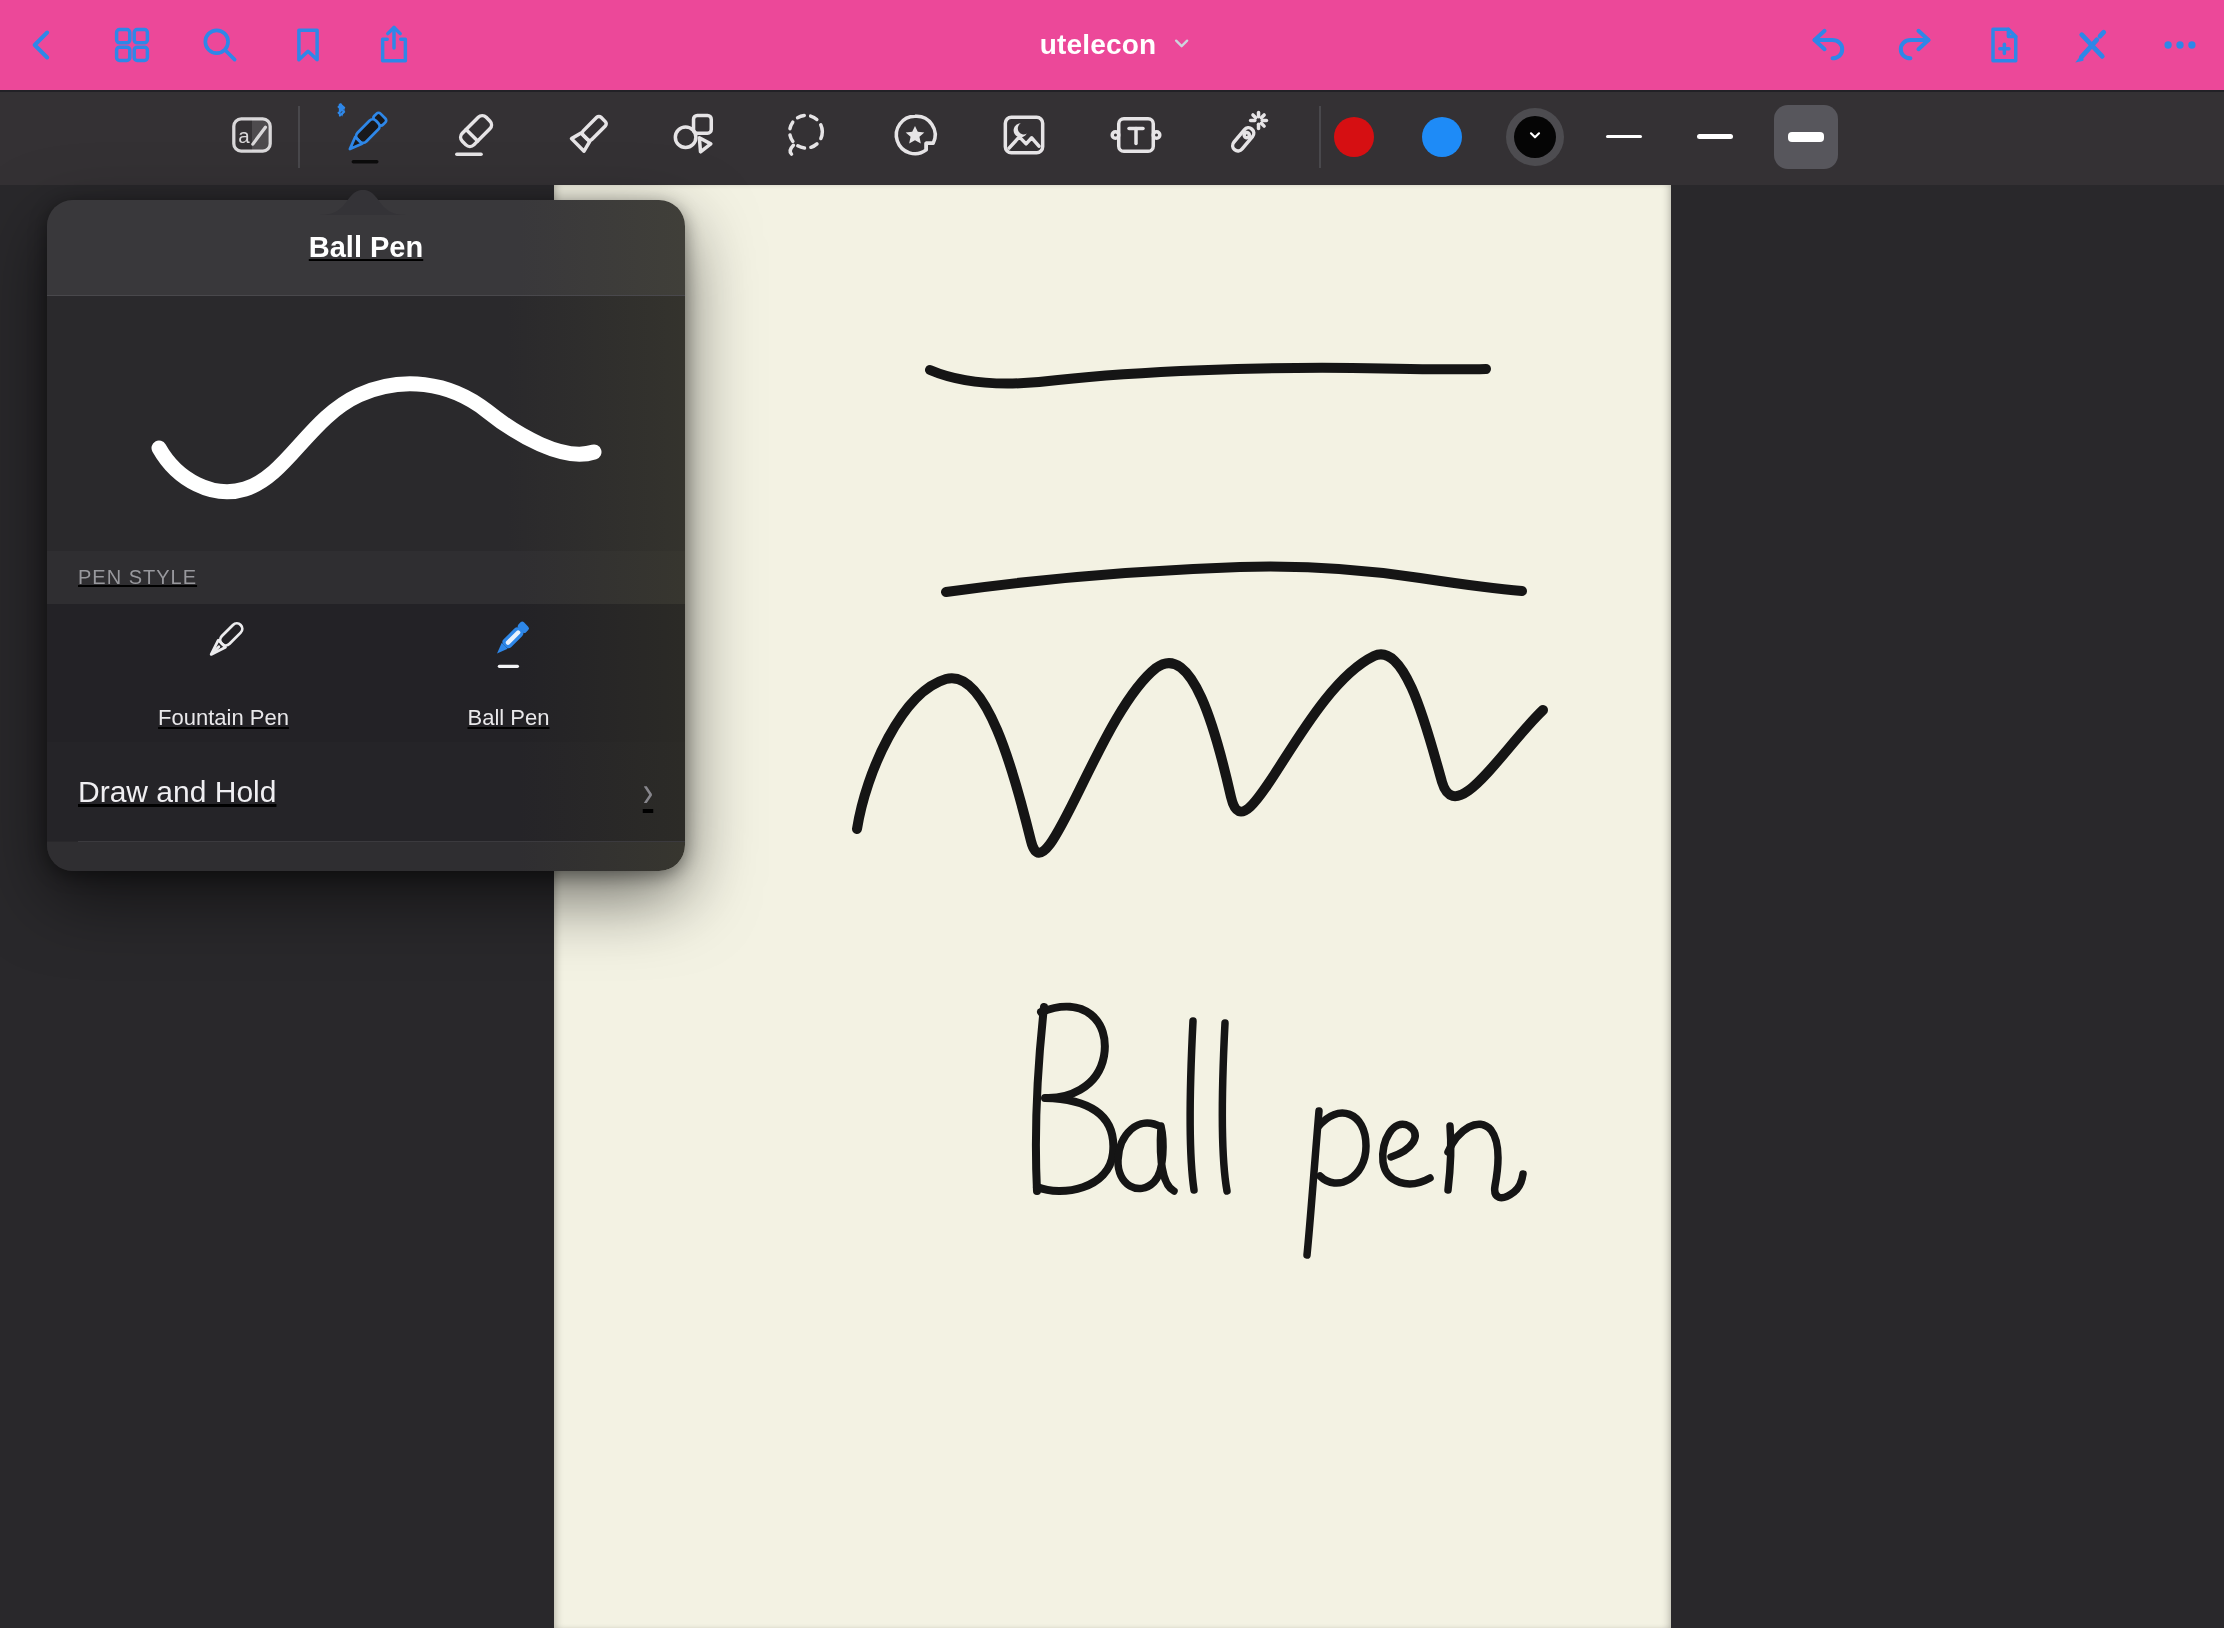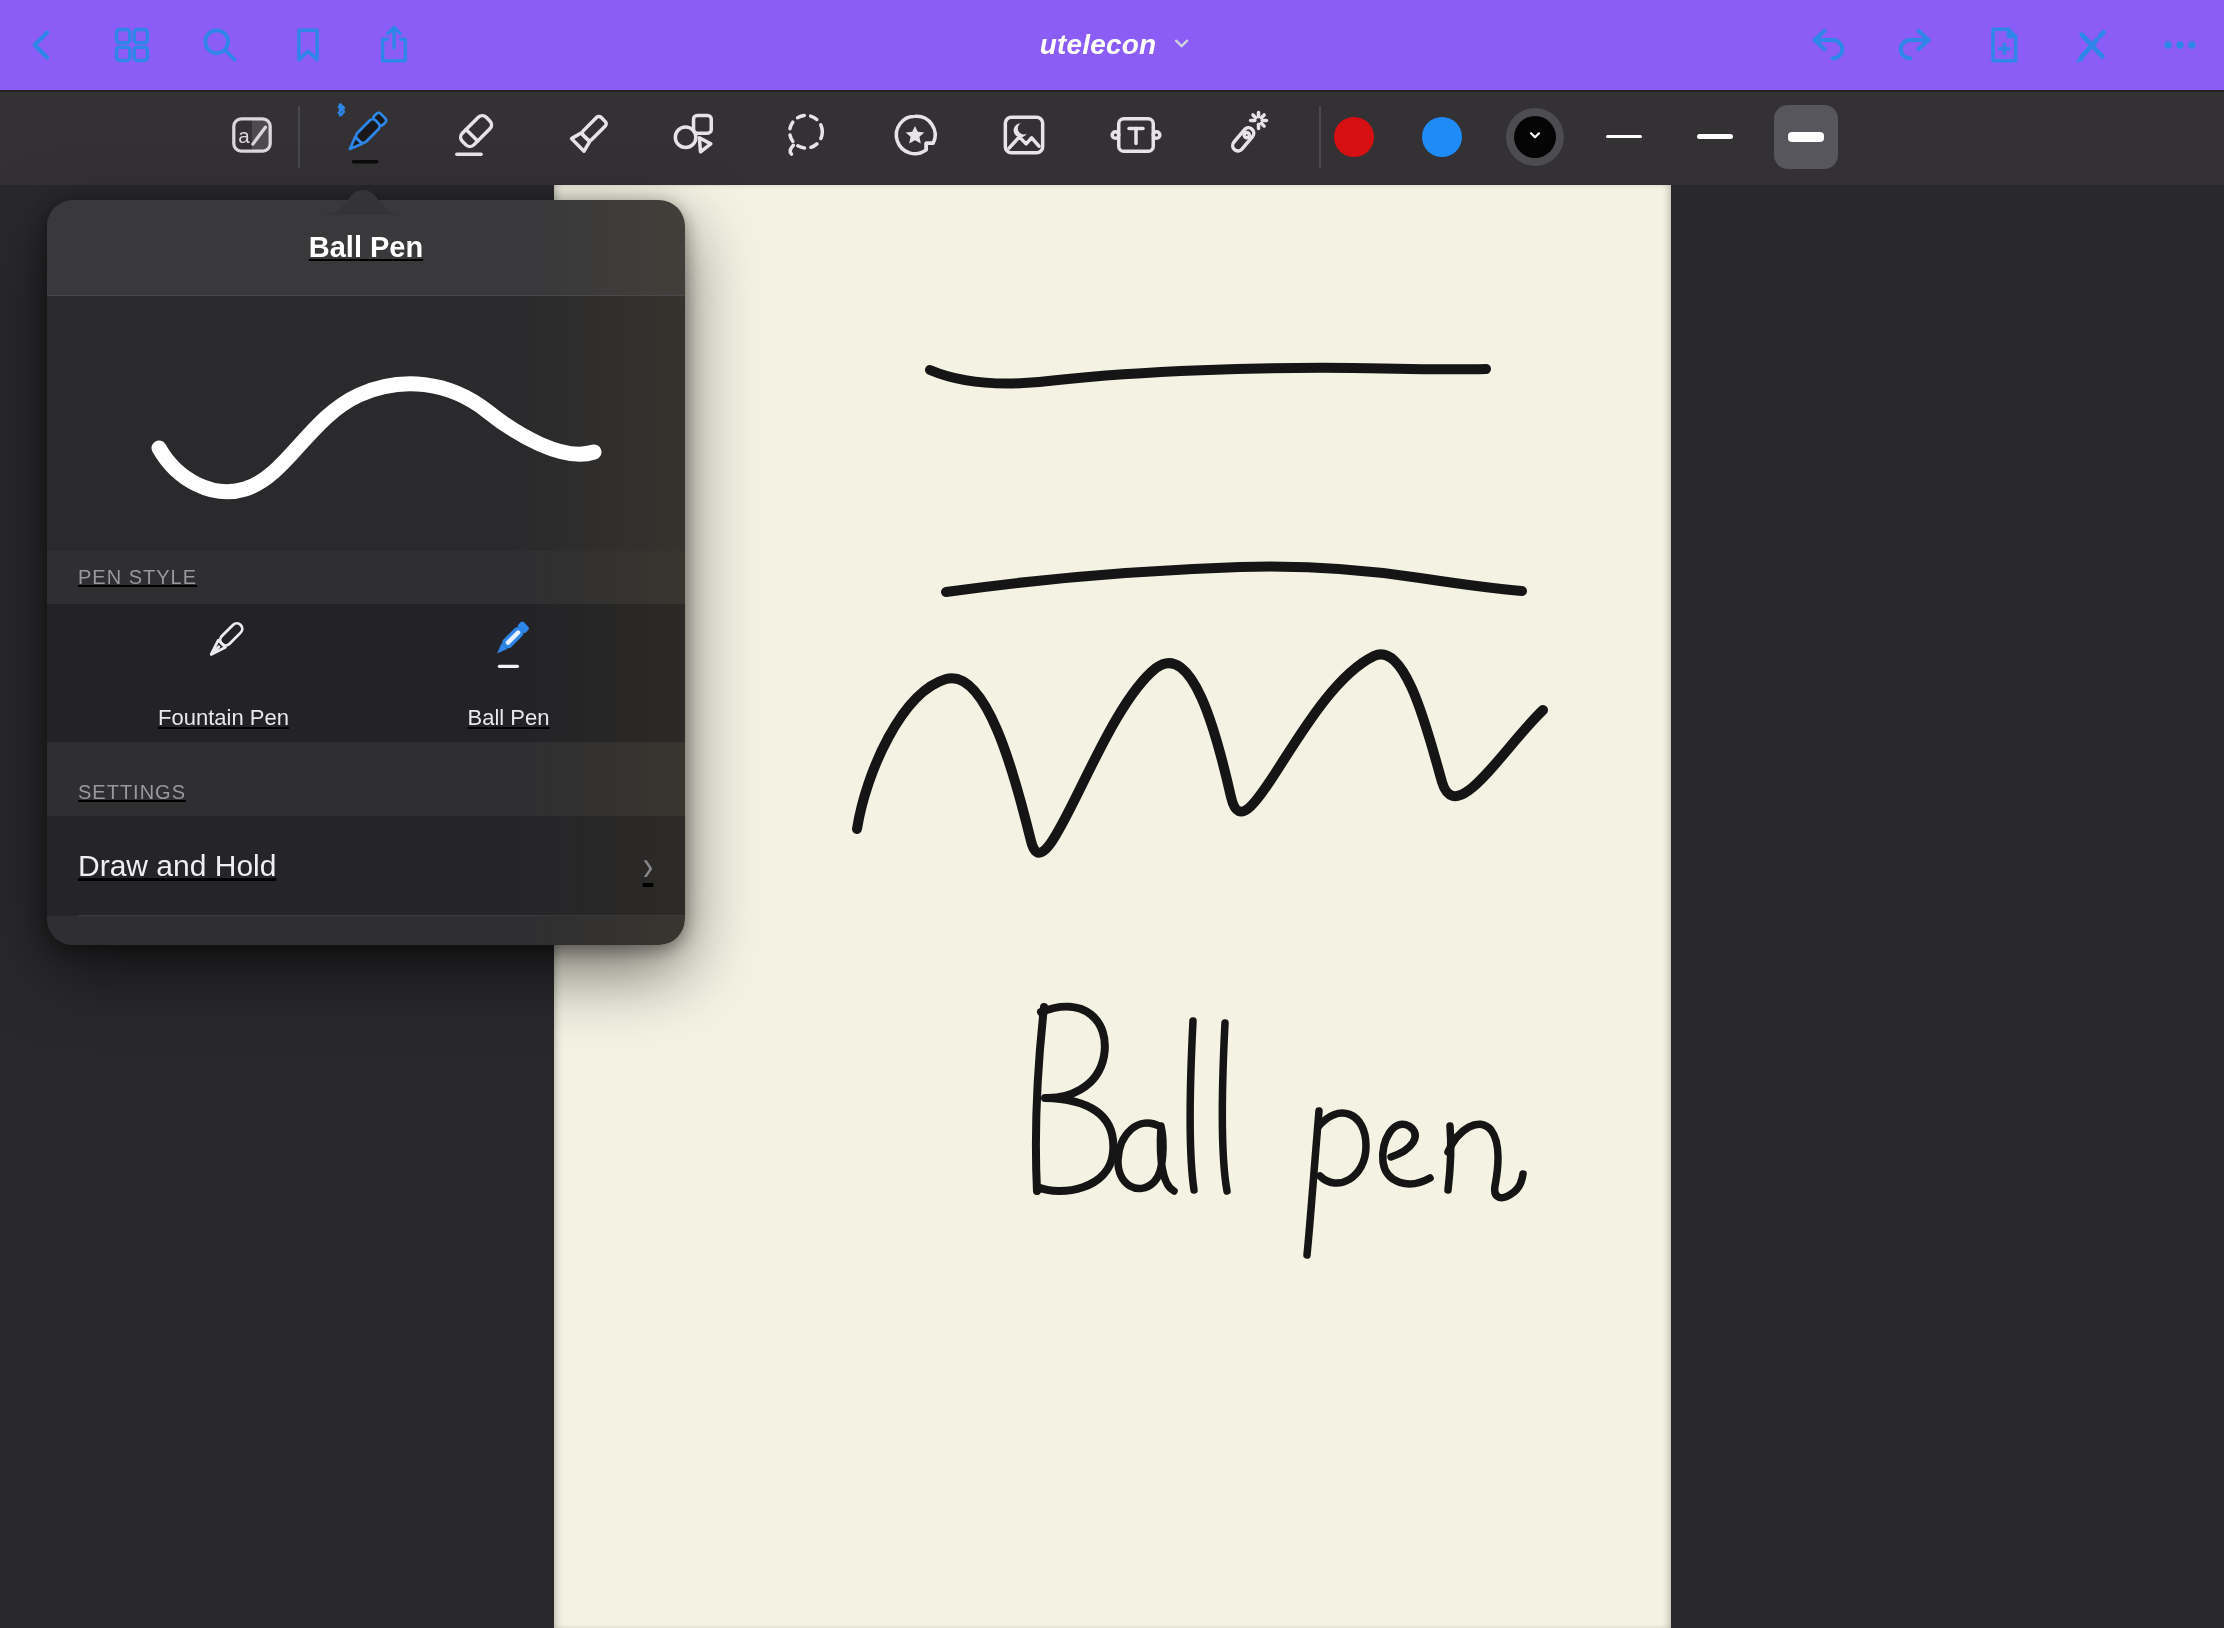--- a/index.html
+++ b/index.html
@@ -1,20 +1,20 @@
 <!DOCTYPE html>
 <html><head>
 <meta charset="utf-8">
 <style>
   html,body{margin:0;padding:0;background:#111;}
   .stage{position:relative;width:2224px;height:1628px;overflow:hidden;
          font-family:"Liberation Sans",sans-serif;background:#29282b;-webkit-font-smoothing:antialiased;}
 
   
-  .navbar{position:absolute;left:0;top:0;width:100%;height:90px;background:#8b5cf6;font-style:italic;}
+  .navbar{position:absolute;left:0;top:0;width:100%;height:90px;background:#ec4899;}
   .nav-btn{position:absolute;top:50%;transform:translate(-50%,-50%);width:64px;height:64px;
            display:flex;align-items:center;justify-content:center;color:#2e87e8;}
   .nav-btn svg{display:block;}
   .nav-title{position:absolute;left:1116px;top:50%;transform:translate(-50%,-50%);
              display:flex;align-items:center;gap:14px;color:#fff;}
   .nav-title .t{font-size:28px;font-weight:700;letter-spacing:.2px;}
 
   
   .toolbar{position:absolute;left:0;top:90px;width:100%;height:95px;background:#343134;
            border-top:2px solid #222126;box-sizing:border-box;}
@@ -376,21 +376,20 @@
               <rect x="22.2" y="9.5" width="3.6" height="15.5" rx="1.8" fill="#e9f2fd"></rect>
               <path d="M20.5 27 L24 36 L27.5 27 Z" fill="#2e87e8"></path>
             </g>
             <line x1="16" y1="42.5" x2="31" y2="42.5" stroke="#f4f4f6" stroke-width="2.6" stroke-linecap="round"></line>
           </svg>
         </span>
         <span class="lbl">Ball Pen</span>
       </div>
     </div>
 
-    <div class="band settings">SETTINGS</div>
 
     <div class="set-row">
       <span>Draw and Hold</span>
       <span class="chev-right">›</span>
     </div>
     <div class="set-div"></div>
 
     <div class="pop-footer"></div>
   </div>
 

